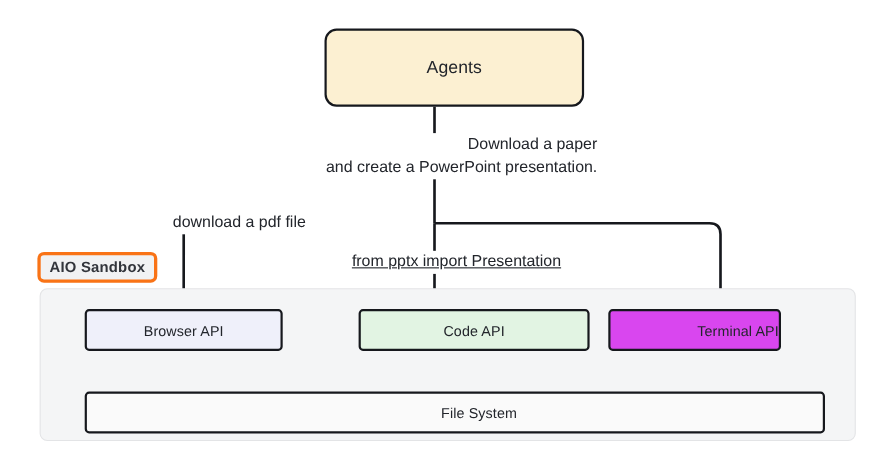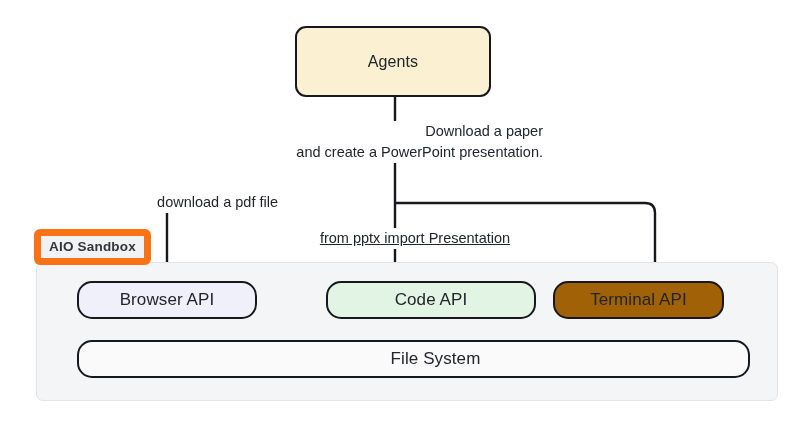--- a/index.html
+++ b/index.html
@@ -21,34 +21,34 @@
     top: 0;
     width: 800px;
     height: 428px;
   }
 
   
   .node {
     position: absolute;
     box-sizing: border-box;
     border: 2.5px solid #16181d;
-    border-radius: 15px;
+    border-radius: 4px;
     display: flex;
     align-items: center;
     justify-content: center;
     color: #22252b;
-    font-size: 17px;
+    font-size: 13px;
     letter-spacing: .1px;
     z-index: 3;
   }
 
   #agents-node {
     left: 295px;
     top: 26px;
-    width: 196px;
+    width: 236px;
     height: 71px;
     background: #fcf0d2;
     border-radius: 11px;
     font-size: 16px;
   }
 
   #browser-node {
     left: 77px;
     top: 281px;
     width: 180px;
@@ -59,27 +59,28 @@
     left: 290px;
     top: 281px;
     width: 210px;
     height: 38px;
     background: #e2f4e3;
     margin-left: 36px;
   }
   #terminal-node {
     left: 553px;
     top: 281px;
-    width: 171px;
-    height: 38px;
-    background: #a16207;
+    width: 157px;
+    height: 38px;
+    background: #d946ef;
+    justify-content: flex-end;
   }
   #filesystem-node {
     left: 77px;
-    top: 340px;
+    top: 356px;
     width: 673px;
     height: 38px;
     background: #fafafa;
     padding-left: 44px;
   }
 
   
   #sandbox-container {
     position: absolute;
     left: 36px;
@@ -91,21 +92,21 @@
     border: 1px solid #e3e4e6;
     border-radius: 7px;
     z-index: 1;
   }
   #sandbox-label {
     position: absolute;
     left: 34px;
     top: 229px;
     padding: 3px 8px 4px 8px;
     background: #f1f2f3;
-    border: 7px solid #f97316;
+    border: 3px solid #f97316;
     border-radius: 6px;
     font-size: 13.5px;
     font-weight: bold;
     color: #32353b;
     letter-spacing: .2px;
     z-index: 4;
   }
 
   
   .edge-label {

